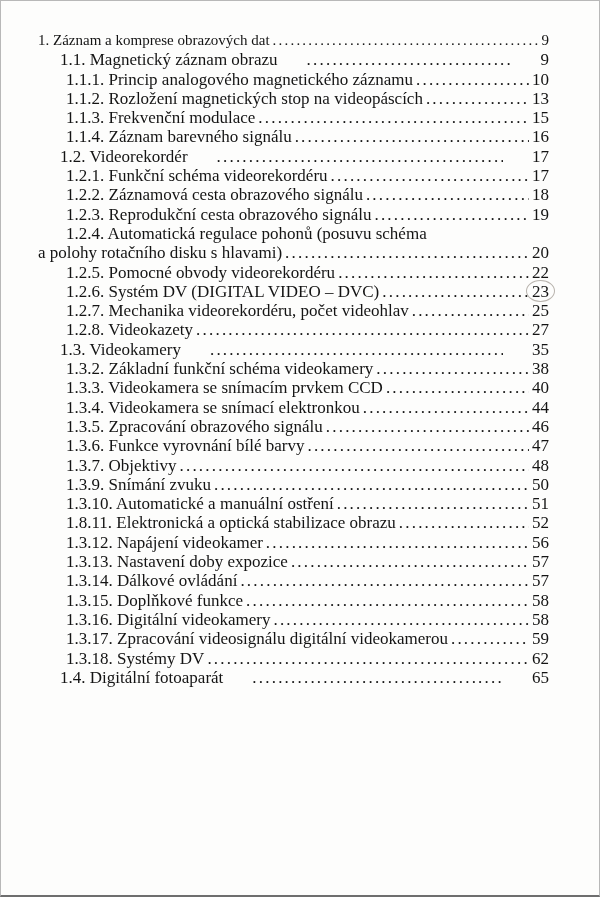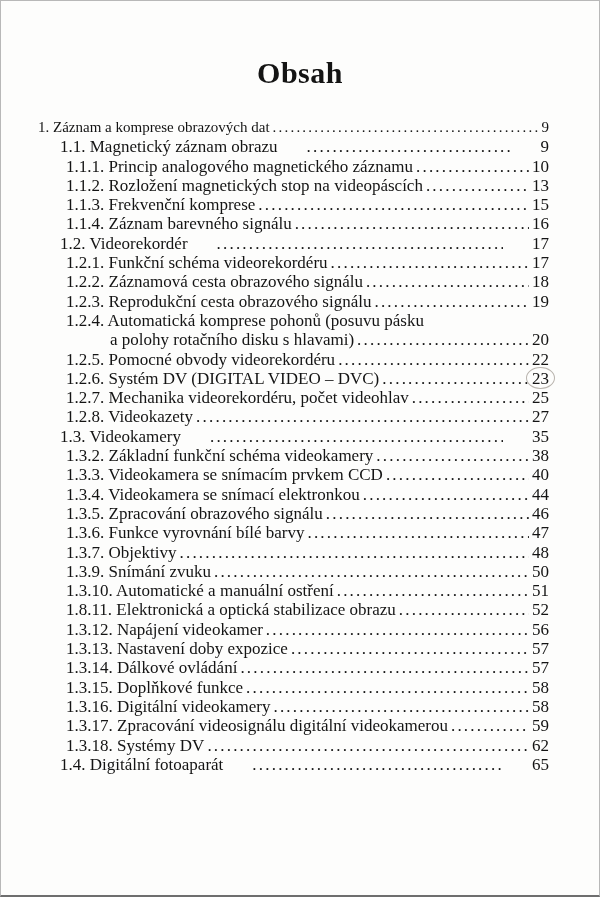--- a/index.html
+++ b/index.html
@@ -40,21 +40,21 @@
     font-weight: normal;
     font-size: 15px;
   }
   .line {
     display: flex;
     align-items: baseline;
   }
   .entry.level-1 .line1 { margin-left: 0; }
   .entry.level-2 .line1 { margin-left: 22px; gap: 26px; }
   .entry.level-3 .line1 { margin-left: 28px; align-items: center; }
-  .entry .line2 { margin-left: 72px; }
+  .entry .line2 { }
   .label {
     white-space: nowrap;
   }
   .leader {
     flex: 1 1 auto;
     overflow: hidden;
     white-space: nowrap;
     margin-left: 3px;
     min-width: 6px;
   }
@@ -75,21 +75,20 @@
     top: -2px;
     bottom: -1px;
     border: 1px solid #b9b4ae;
     border-radius: 50%;
   }
 </style>
 </head>
 <body>
 
 <div class="page">
-  <h1 class="title">Obsah</h1>
   <div class="toc" id="toc-list">
       <div class="entry level-1 bold">
     <div class="line line1">
       <span class="label">1. Záznam a komprese obrazových dat</span>
       <span class="leader"></span>
       <span class="pagenum">9</span>
     </div>
   </div>
       <div class="entry level-2">
     <div class="line line1">
@@ -107,21 +106,21 @@
   </div>
       <div class="entry level-3">
     <div class="line line1">
       <span class="label">1.1.2. Rozložení magnetických stop na videopáscích</span>
       <span class="leader"></span>
       <span class="pagenum">13</span>
     </div>
   </div>
       <div class="entry level-3">
     <div class="line line1">
-      <span class="label">1.1.3. Frekvenční komprese</span>
+      <span class="label">1.1.3. Frekvenční modulace</span>
       <span class="leader"></span>
       <span class="pagenum">15</span>
     </div>
   </div>
       <div class="entry level-3">
     <div class="line line1">
       <span class="label">1.1.4. Záznam barevného signálu</span>
       <span class="leader"></span>
       <span class="pagenum">16</span>
     </div>
@@ -149,21 +148,21 @@
   </div>
       <div class="entry level-3">
     <div class="line line1">
       <span class="label">1.2.3. Reprodukční cesta obrazového signálu</span>
       <span class="leader"></span>
       <span class="pagenum">19</span>
     </div>
   </div>
       <div class="entry level-3">
     <div class="line line1">
-      <span class="label">1.2.4. Automatická komprese pohonů (posuvu pásku</span>
+      <span class="label">1.2.4. Automatická regulace pohonů (posuvu schéma</span>
 
     </div>
   <div class="line line2">
           <span class="label">a polohy rotačního disku s hlavami)</span>
           <span class="leader"></span>
           <span class="pagenum">20</span>
         </div>
       </div>
       <div class="entry level-3">
     <div class="line line1">

